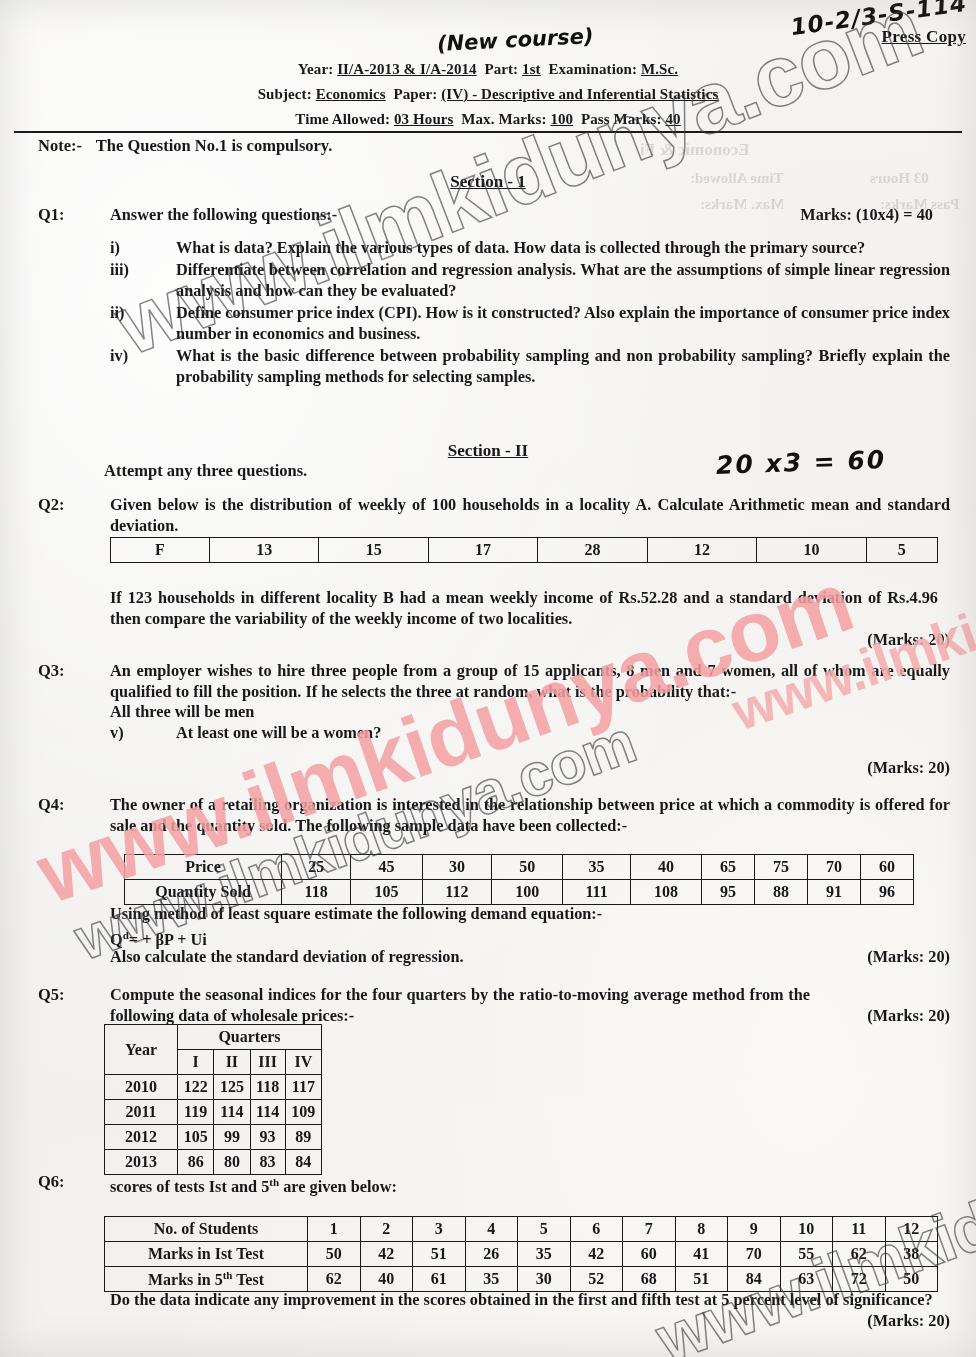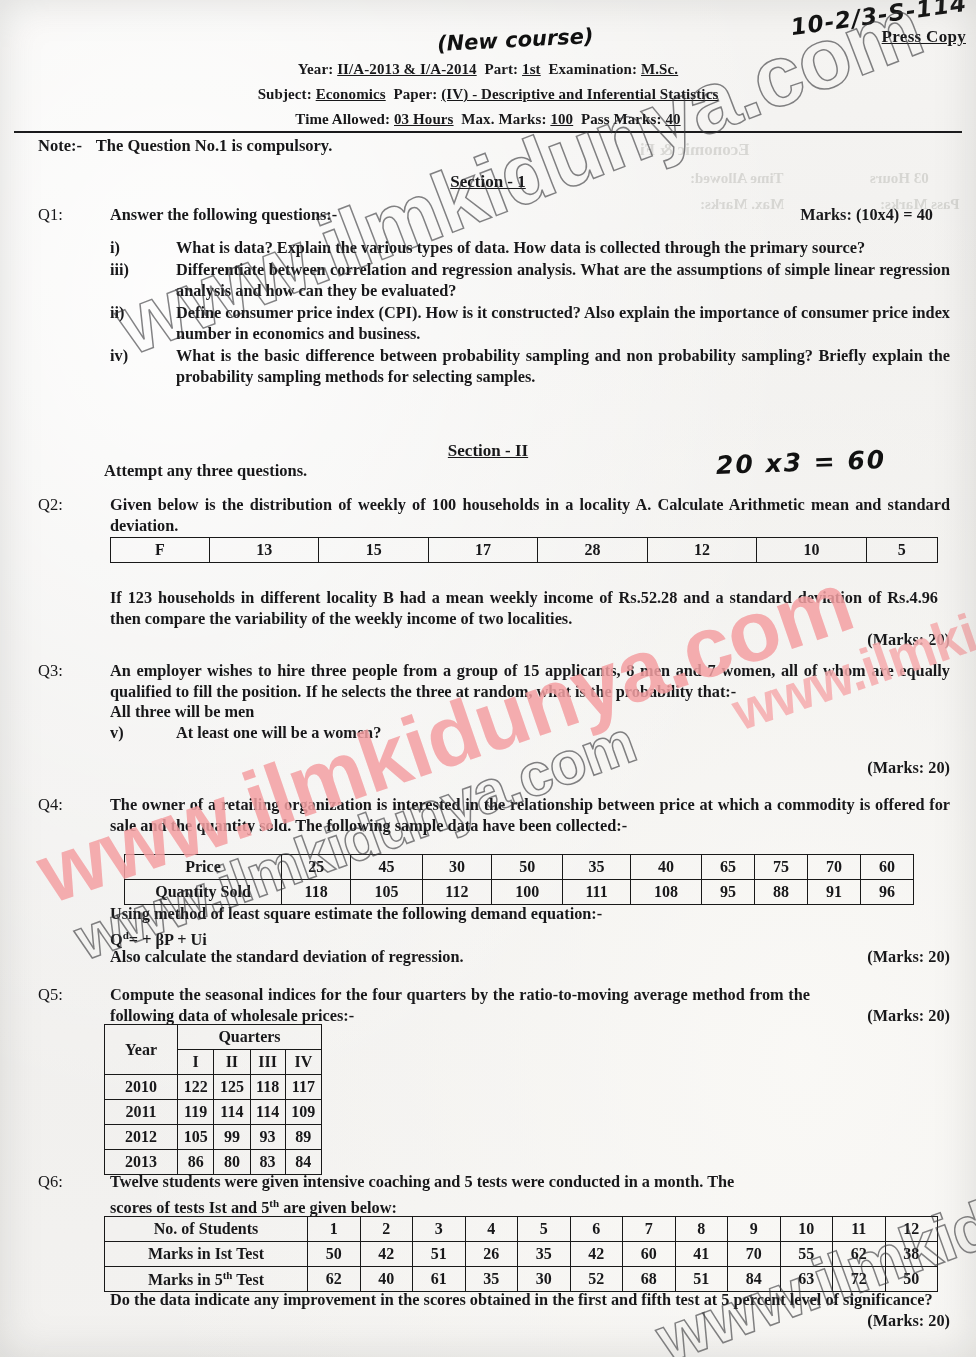--- a/index.html
+++ b/index.html
@@ -121,21 +121,21 @@
     text-align: center;
     font-weight: 700; font-size: 17px;
     text-decoration: underline;
   }
   .sec1 { top: 172px; }
   .sec2 { top: 441px; }
 
   .q-block { position: absolute; left: 38px; right: 26px; }
   .q-label {
     position: absolute; left: 0; top: 0;
-    font-weight: 400; font-size: 16.5px;
+    font-weight: 700; font-size: 16.5px;
   }
   .q-body {
     margin-left: 72px;
     font-weight: 700;
     font-size: 16.3px;
     line-height: 20.5px;
     text-align: justify;
   }
   .marks-right {
     position: absolute; right: 17px;
@@ -406,21 +406,20 @@
             <td>80</td>
             <td>83</td>
             <td>84</td>
           </tr>
         </tbody>
       </table>
     </div>
 
     <div class="q-block" style="top:1172px;">
       <span class="q-label">Q6:</span>
-      <div class="q-body" style="text-align:left;">Twelve students were given intensive coaching and 5 tests were conducted in a month. The</div>
       <div class="q-body" style="text-align:left;">
         <span>scores of tests Ist and 5</span><sup>th</sup><span> are given below:</span>
       </div>
     </div>
 
     <div class="tbl-q6">
       <table class="dt">
         <tbody>
           <tr>
             <td class="rowhead">No. of Students</td>

